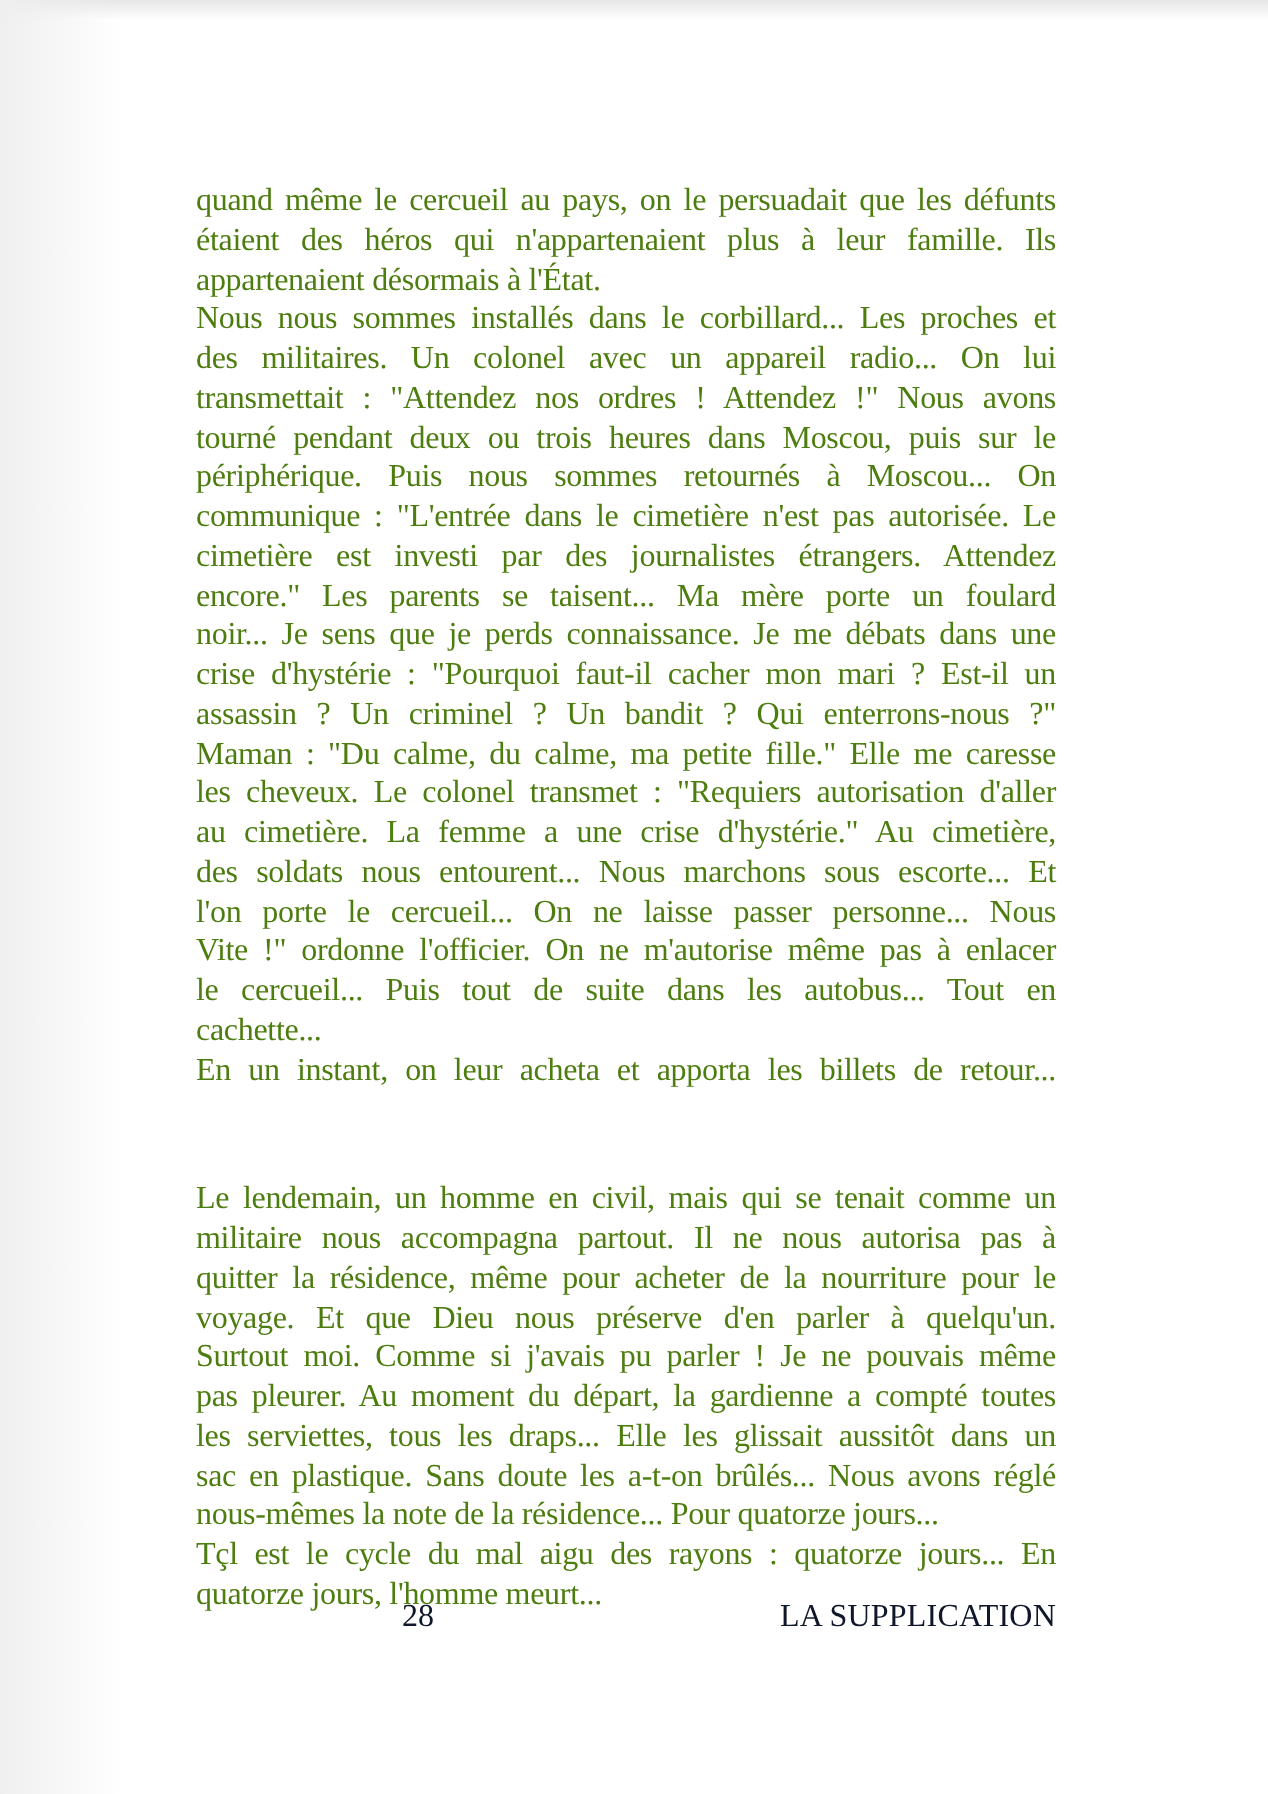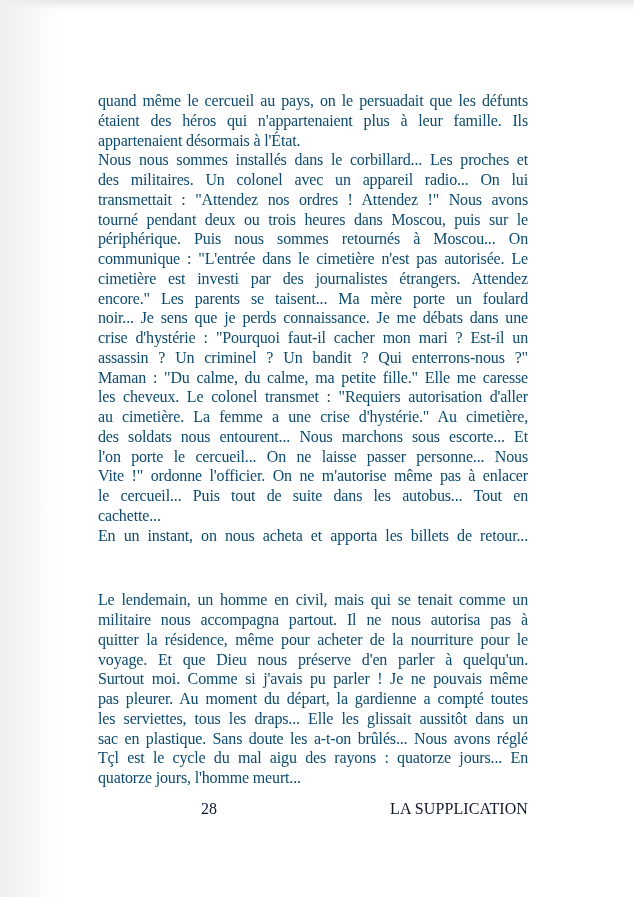--- a/index.html
+++ b/index.html
@@ -25,21 +25,21 @@
       width: 60px; height: 897px;
       background: linear-gradient(to right, #efefef, rgba(255,255,255,0));
     }
     .text-block {
       position: absolute;
       left: 98px;
       top: 91px;
       width: 430px;
       font-family: "Liberation Serif", "DejaVu Serif", serif;
       font-size: 16px;
-      color: #0c4a6e;
+      color: #4d7c0f;
     }
     .line {
       display: block;
       height: 19.75px;
       line-height: 19.75px;
       white-space: nowrap;
       text-align: justify;
       text-align-last: justify;
       letter-spacing: -0.15px;
     }
@@ -91,29 +91,30 @@
     <span class="line" style="white-space: nowrap; text-align: left; word-spacing: 0px;">crise d'hystérie : "Pourquoi faut-il cacher mon mari ? Est-il un</span>
     <span class="line" style="white-space: nowrap; text-align: left; word-spacing: 0px;">assassin ? Un criminel ? Un bandit ? Qui enterrons-nous ?"</span>
     <span class="line" style="white-space: nowrap; text-align: left; word-spacing: 0px;">Maman : "Du calme, du calme, ma petite fille." Elle me caresse</span>
     <span class="line" style="white-space: nowrap; text-align: center; word-spacing: 0px;">les cheveux. Le colonel transmet : "Requiers autorisation d'aller</span>
     <span class="line" style="white-space: nowrap; text-align: left; word-spacing: 0px;">au cimetière. La femme a une crise d'hystérie." Au cimetière,</span>
     <span class="line" style="white-space: nowrap; text-align: left; word-spacing: 0px;">des soldats nous entourent... Nous marchons sous escorte... Et</span>
     <span class="line" style="white-space: nowrap; text-align: left; word-spacing: 0px;">l'on porte le cercueil... On ne laisse passer personne... Nous</span>
     <span class="line" style="white-space: nowrap; text-align: left; word-spacing: 0px;">Vite !" ordonne l'officier. On ne m'autorise même pas à enlacer</span>
     <span class="line" style="white-space: nowrap; text-align: left; word-spacing: 0px;">le cercueil... Puis tout de suite dans les autobus... Tout en</span>
     <span class="line last">cachette...</span>
-    <span class="line" style="white-space: nowrap; text-align: left; word-spacing: 0px;">En un instant, on nous acheta et apporta les billets de retour...</span>
+    <span class="line" style="white-space: nowrap; text-align: left; word-spacing: 0px;">En un instant, on leur acheta et apporta les billets de retour...</span>
     <span class="line" style="white-space: nowrap; text-align: left; word-spacing: 0px; margin-top: 45px;">Le lendemain, un homme en civil, mais qui se tenait comme un</span>
     <span class="line" style="white-space: nowrap; text-align: right; word-spacing: 0px;">militaire nous accompagna partout. Il ne nous autorisa pas à</span>
     <span class="line" style="white-space: nowrap; text-align: left; word-spacing: 0px;">quitter la résidence, même pour acheter de la nourriture pour le</span>
     <span class="line" style="white-space: nowrap; text-align: left; word-spacing: 0px;">voyage. Et que Dieu nous préserve d'en parler à quelqu'un.</span>
     <span class="line" style="white-space: nowrap; text-align: center; word-spacing: 0px;">Surtout moi. Comme si j'avais pu parler ! Je ne pouvais même</span>
     <span class="line" style="white-space: nowrap; text-align: left; word-spacing: 0px;">pas pleurer. Au moment du départ, la gardienne a compté toutes</span>
     <span class="line" style="white-space: nowrap; text-align: left; word-spacing: 0px;">les serviettes, tous les draps... Elle les glissait aussitôt dans un</span>
     <span class="line" style="white-space: nowrap; text-align: left; word-spacing: 0px;">sac en plastique. Sans doute les a-t-on brûlés... Nous avons réglé</span>
+    <span class="line last">nous-mêmes la note de la résidence... Pour quatorze jours...</span>
     <span class="line" style="white-space: nowrap; text-align: left; word-spacing: 0px;">Tçl est le cycle du mal aigu des rayons : quatorze jours... En</span>
     <span class="line last">quatorze jours, l'homme meurt...</span>
   </div>
 
 <div class="footer">
   <span class="page-number">28</span>
   <span class="running-title">LA SUPPLICATION</span>
 </div>
 
 </body></html>

